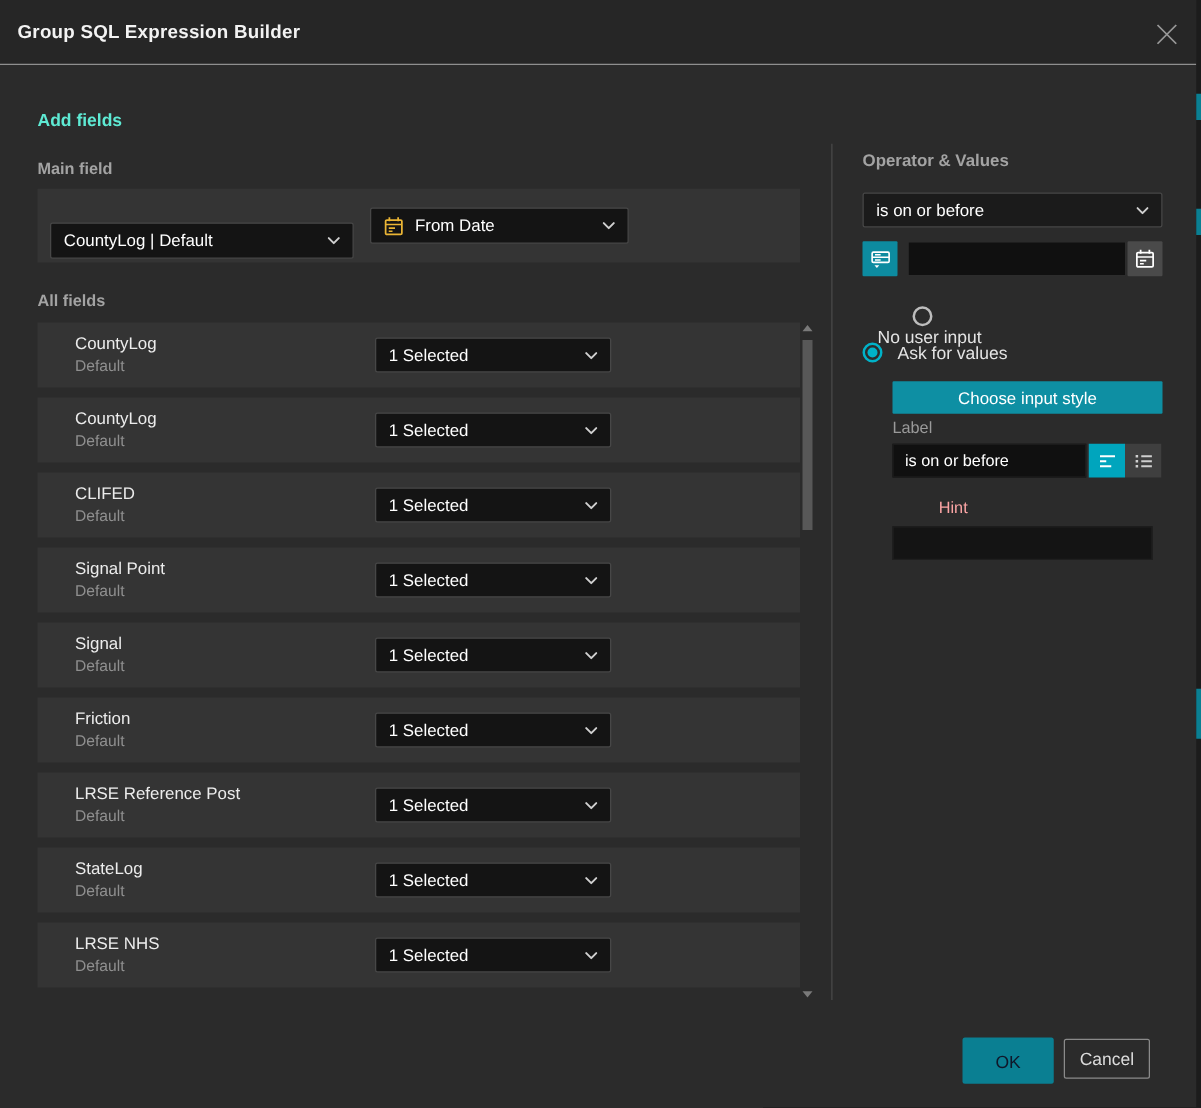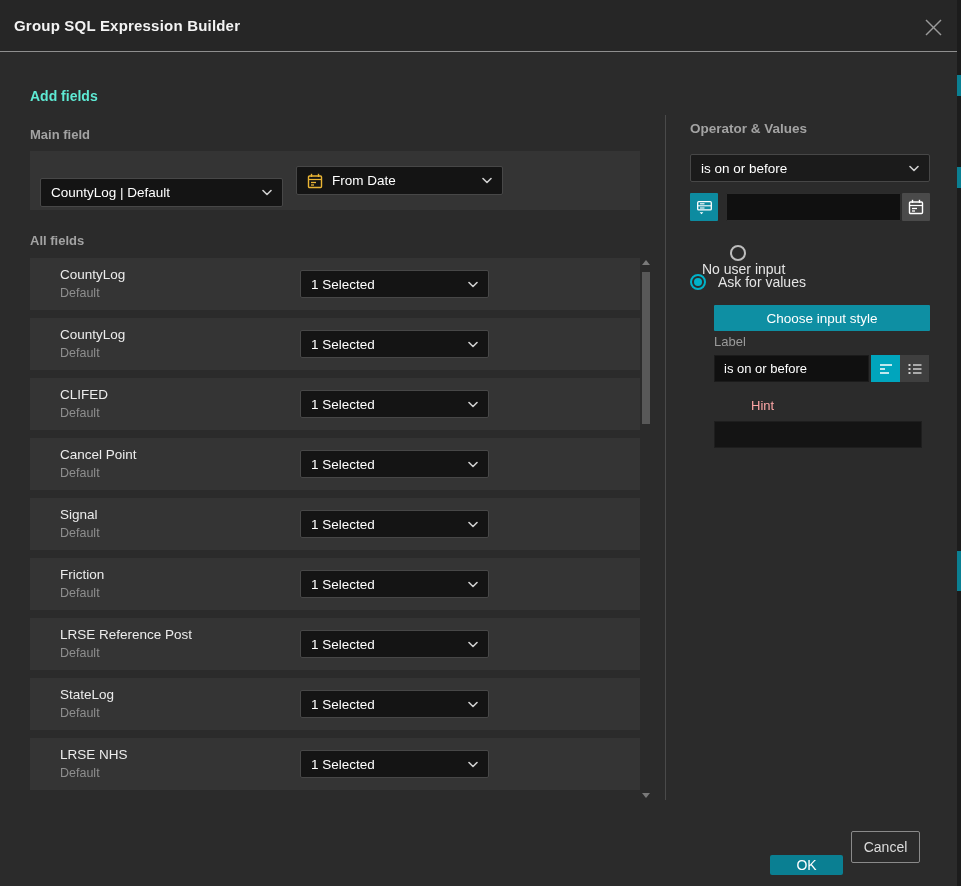--- a/index.html
+++ b/index.html
@@ -61,21 +61,21 @@
   .label-caption { position:absolute; left:714px; top:334px; font-size:13px; color:#9a9a9a; }
   .label-input { position:absolute; left:714px; top:355px; width:155px; height:27px; background:#101010; border:1px solid #1b1b1b; color:#fff; font-size:13px; padding:0 9px; font-family:"Liberation Sans", sans-serif; }
   .style-btn { position:absolute; top:355px; width:29px; height:27px; display:flex; align-items:center; justify-content:center; cursor:pointer; }
   .style-btn.single { left:871px; background:#00a5bd; }
   .style-btn.list { left:900px; background:#3f3f3f; }
 
   .hint-caption { position:absolute; left:714px; top:398px; font-size:13px; color:#fca5a5;margin-left:37px; }
   .hint-input { position:absolute; left:714px; top:421px; width:208px; height:27px; background:#141414; border:1px solid #1e1e1e; color:#fff; font-size:13px; padding:0 9px; font-family:"Liberation Sans", sans-serif; }
 
   
-  .ok-btn { position:absolute; left:770px; top:855px; width:73px; height:20px; background:#0a7f92; color:#ffffff; font-size:14px; display:flex; align-items:center; justify-content:center; cursor:pointer; border-radius:2px; }
+  .ok-btn { position:absolute; left:770px; top:830px; width:73px; height:37px; background:#0a7f92; color:#0f172a; font-size:14px; display:flex; align-items:center; justify-content:center; cursor:pointer; border-radius:2px; }
   .cancel-btn { position:absolute; left:851px; top:831px; width:69px; height:32px; background:transparent; border:1px solid #8a8a8a; color:#dcdcdc; font-size:14px; display:flex; align-items:center; justify-content:center; cursor:pointer; border-radius:2px; }
 
   
   .edge-strip { position:absolute; left:957px; top:0; width:4px; height:886px; background:#1c1c1c; }
   .edge-seg { position:absolute; left:0; width:4px; background:#0a7f92; }
   .edge-seg.s1 { top:75px; height:21px; }
   .edge-seg.s2 { top:167px; height:21px; }
   .edge-seg.s3 { top:551px; height:40px; }
 
   svg { display:block; }
@@ -163,21 +163,21 @@
       <div class="field-sub">Default</div>
       <div class="dropdown row-dd">
         <span class="dd-text">1 Selected</span>
         <svg width="10" height="7" viewBox="0 0 10 7">
             <use href="#icon-chevron"></use>
           </svg>
       </div>
     </div>
 
     <div class="field-row">
-      <div class="field-name">Cancel Point</div>
+      <div class="field-name">Signal Point</div>
       <div class="field-sub">Default</div>
       <div class="dropdown row-dd">
         <span class="dd-text">1 Selected</span>
         <svg width="10" height="7" viewBox="0 0 10 7">
             <use href="#icon-chevron"></use>
           </svg>
       </div>
     </div>
 
     <div class="field-row">

